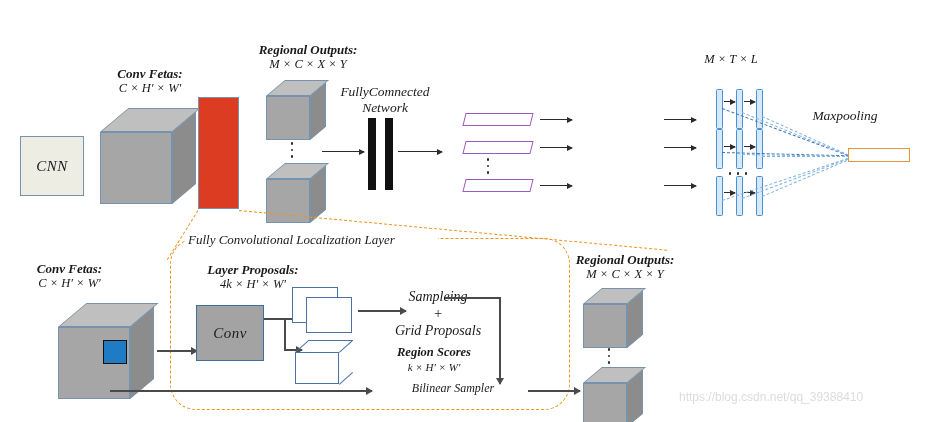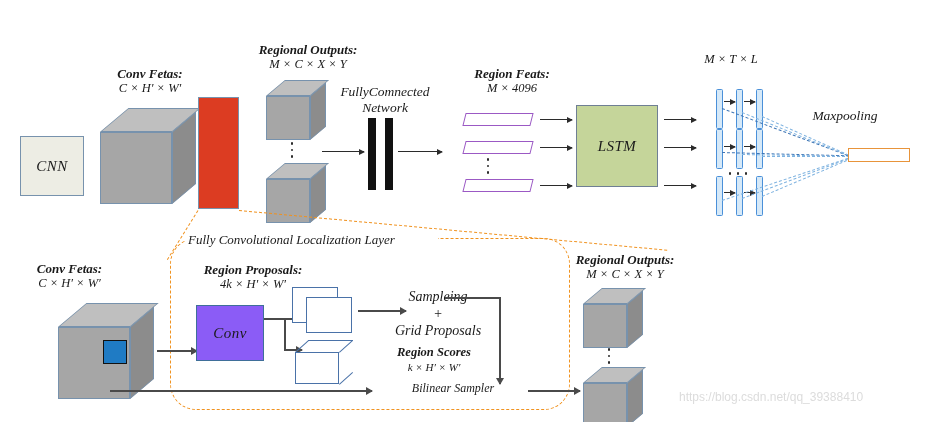--- a/index.html
+++ b/index.html
@@ -129,41 +129,34 @@
   <div class="lbl-plain" style="left:329px;top:84px;width:112px;line-height:16px;">
     <span>FullyComnected</span><br>
     <span>Network</span>
   </div>
 
   <div class="fcbar" style="left:368px;top:118px;width:8px;height:72px;"></div>
   <div class="fcbar" style="left:385px;top:118px;width:8px;height:72px;"></div>
 
   <div class="arrow thin" style="left:398px;top:151px;width:44px;"></div>
 
-  <div class="lbl" style="left:452px;top:66px;width:120px;">
-    <span>Region Feats:</span>
-    <span class="sub">M × 4096</span>
-  </div>
 
   <div class="pbar" style="left:464px;top:113px;width:68px;height:13px;"></div>
   <div class="pbar" style="left:464px;top:141px;width:68px;height:13px;"></div>
   <div class="vdots" style="left:486px;top:158px;width:4px;height:16px;">
       <i></i>
       <i></i>
       <i></i>
     </div>
   <div class="pbar" style="left:464px;top:179px;width:68px;height:13px;"></div>
 
   <div class="arrow thin" style="left:540px;top:119px;width:32px;"></div>
   <div class="arrow thin" style="left:540px;top:147px;width:32px;"></div>
   <div class="arrow thin" style="left:540px;top:185px;width:32px;"></div>
 
-  <div class="boxframe" style="left:576px;top:105px;width:82px;height:82px;background:#c5d59a;border:1.6px solid #6f7f94;">
-    <span>LSTM</span>
-  </div>
 
   <div class="arrow thin" style="left:664px;top:119px;width:32px;"></div>
   <div class="arrow thin" style="left:664px;top:147px;width:32px;"></div>
   <div class="arrow thin" style="left:664px;top:185px;width:32px;"></div>
 
   <div class="lbl" style="left:655px;top:52px;width:152px;">
     <span class="sub">M × T × L</span>
   </div>
 
   <div class="lbar" style="left:716px;top:89px;width:7px;height:40px;"></div>
@@ -222,25 +215,25 @@
   <div class="cube" style="left:58px;top:303px;width:96px;height:96px;">
     <div class="top" style="left:0;top:0;width:72px;height:24px;transform:skewX(-50deg);"></div>
     <div class="side" style="left:72px;top:24px;width:24px;height:72px;transform:skewY(-40deg);"></div>
     <div class="front" style="top:24px;width:72px;height:72px;"></div>
   </div>
   <div class="bluesq" style="left:103px;top:340px;width:24px;height:24px;"></div>
 
   <div class="arrow" style="left:157px;top:350px;width:40px;"></div>
 
   <div class="lbl" style="left:188px;top:262px;width:130px;">
-    <span>Region Proposals:</span>
+    <span>Layer Proposals:</span>
     <span class="sub">4k × H′ × W′</span>
   </div>
 
-  <div class="boxframe" style="left:196px;top:305px;width:68px;height:56px;background:#8b5cf6;border:1.6px solid #3f6f99;">
+  <div class="boxframe" style="left:196px;top:305px;width:68px;height:56px;background:#a3a3a3;border:1.6px solid #3f6f99;">
     <span>Conv</span>
   </div>
 
   <div class="plainline" style="left:264px;top:318px;width:22px;"></div>
   <div class="vline" style="left:284px;top:318px;height:32px;"></div>
   <div class="arrow" style="left:284px;top:318px;width:18px;"></div>
   <div class="arrow" style="left:284px;top:349px;width:18px;"></div>
 
   <div style="position:absolute;left:292px;top:287px;width:46px;height:36px;box-sizing:border-box;border:1.5px solid #4a72a8;background:#fff;"></div>
   <div style="position:absolute;left:306px;top:297px;width:46px;height:36px;box-sizing:border-box;border:1.5px solid #4a72a8;background:#fff;"></div>

